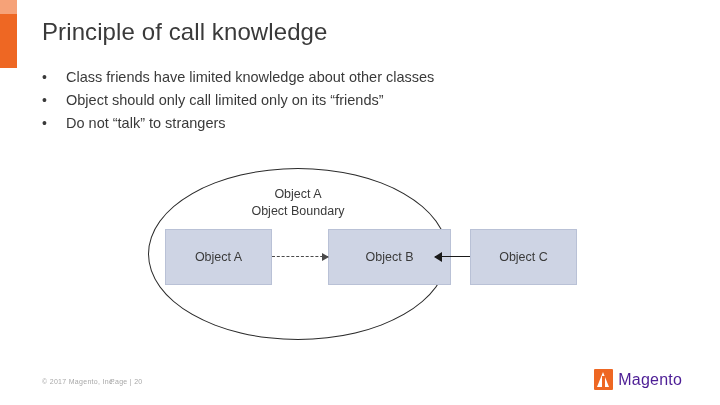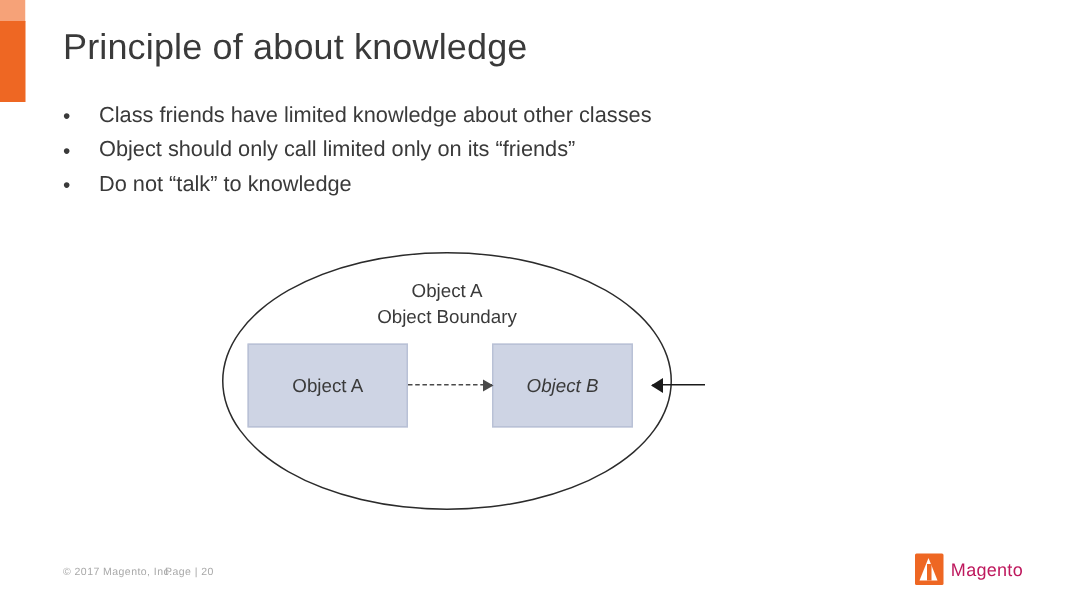--- a/index.html
+++ b/index.html
@@ -115,23 +115,22 @@
   }
   .box-a {
     left: 35px;
     top: 63px;
     width: 107px;
     height: 56px;
   }
   .box-b {
     left: 198px;
     top: 63px;
-    width: 94px;
+    width: 123px;
     height: 56px;
-    font-style: italic;
   }
   .box-c {
     left: 340px;
     top: 63px;
     width: 107px;
     height: 56px;
   }
   .dashed-arrow {
     position: absolute;
     left: 142px;
@@ -217,62 +216,65 @@
   .logo-mark:after {
     content: "";
     position: absolute;
     left: 8px;
     top: 7px;
     width: 3px;
     height: 11px;
     background: #ee6723;
   }
   .logo-text {
-    font-size: 12px;
-    color: #be185d;
+    font-size: 16px;
+    color: #4c1d95;
     letter-spacing: 0.2px;
   }
 </style>
 </head>
 <body>
 
 <div class="slide">
 
   <div class="accent-notch"></div>
   <div class="accent-bar"></div>
 
-  <div class="title">Principle of about knowledge</div>
+  <div class="title">Principle of call knowledge</div>
 
   <div class="bullets">
     <div class="bullet-row">
       <span class="bullet-mark">•</span>
       <span class="bullet-text">Class friends have limited knowledge about other classes</span>
     </div>
     <div class="bullet-row">
       <span class="bullet-mark">•</span>
       <span class="bullet-text">Object should only call limited only on its “friends”</span>
     </div>
     <div class="bullet-row">
       <span class="bullet-mark">•</span>
-      <span class="bullet-text">Do not “talk” to knowledge</span>
+      <span class="bullet-text">Do not “talk” to strangers</span>
     </div>
   </div>
 
   <div class="diagram">
     <div class="ellipse"></div>
     <div class="ellipse-label">
       <div>Object A</div>
       <div>Object Boundary</div>
     </div>
     <div class="box box-a">
       <span>Object A</span>
     </div>
     <div class="box box-b">
       <span>Object B</span>
     </div>
+    <div class="box box-c">
+      <span>Object C</span>
+    </div>
     <div class="dashed-arrow"></div>
     <div class="solid-arrow"></div>
   </div>
 
   <div class="footer-copyright">© 2017 Magento, Inc.</div>
   <div class="footer-page">Page  |  20</div>
 
   <div class="logo">
     <div class="logo-mark"></div>
     <div class="logo-text">Magento</div>

